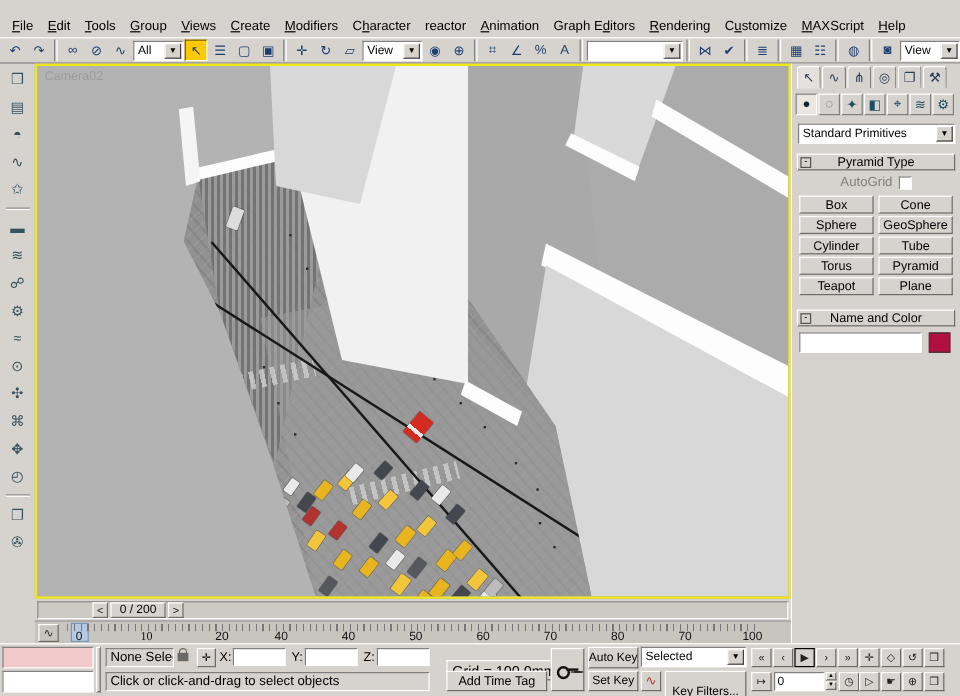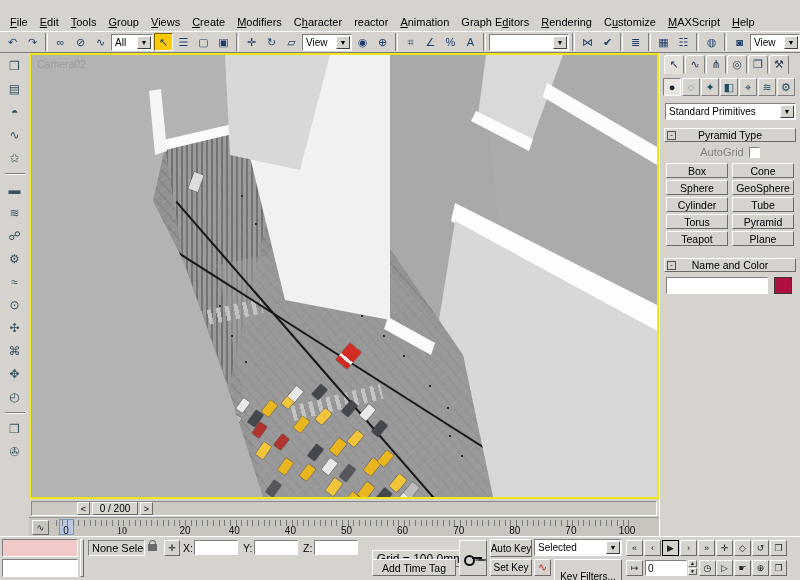--- a/index.html
+++ b/index.html
@@ -372,20 +372,23 @@
       </div>
     <span class="xyz-label" style="left:243px">Y:</span>
     <div class="sunkenwhite sb-abs" style="left:254px;top:3px;width:44px;height:15px">
         <span></span>
       </div>
     <span class="xyz-label" style="left:303px">Z:</span>
     <div class="sunkenwhite sb-abs" style="left:314px;top:3px;width:44px;height:15px">
         <span></span>
       </div>
 
+    <div class="flatfield sb-abs" style="left:88px;top:23px;width:270px;height:16px">
+      <span>Click or click-and-drag to select objects</span>
+    </div>
 
     <div class="raised sb-abs" style="left:372px;top:13px;width:96px;height:17px;font-size:12px">
         <span>Grid = 100,0mm</span>
       </div>
     <div class="raised sb-abs" style="left:372px;top:22px;width:84px;height:17px;font-size:10.5px">
         <span>Add Time Tag</span>
       </div>
 
     <div class="raised sb-abs" style="left:459px;top:3px;width:28px;height:36px">
         <span class="keyglyph"></span>

